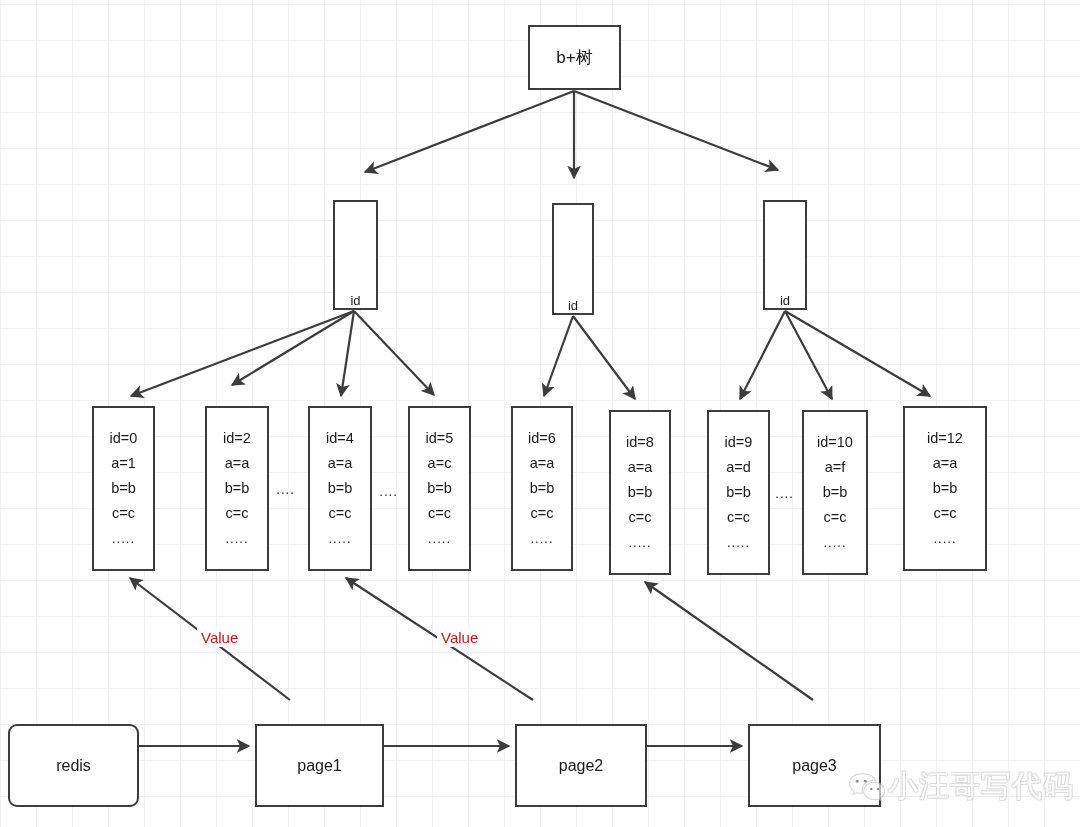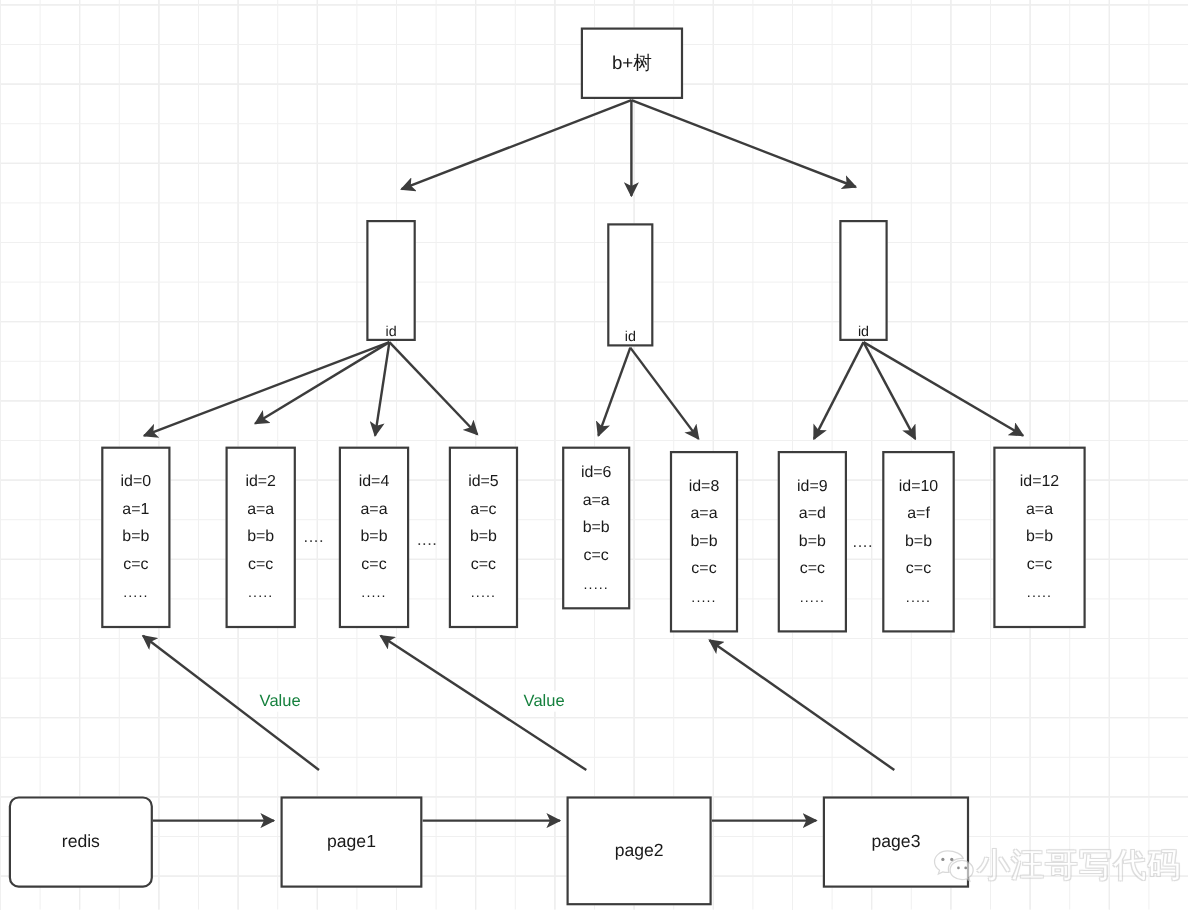--- a/index.html
+++ b/index.html
@@ -79,26 +79,25 @@
     position: absolute;
     font-size: 15px;
     color: #3c3c3c;
     letter-spacing: 0.5px;
     z-index: 2;
     font-family: "Liberation Sans", "DejaVu Sans", sans-serif;
   }
   .edge-label {
     position: absolute;
     font-size: 15px;
-    color: #15803d;
+    color: #b91c1c;
     background: #ffffff;
     padding: 1px 4px;
     z-index: 3;
     white-space: nowrap;
-    margin-left: 35px;
   }
   
   #watermark {
     position: absolute;
     z-index: 5;
     display: flex;
     align-items: center;
     gap: 2px;
     opacity: 0.62;
     pointer-events: none;
@@ -196,21 +195,21 @@
   </div>
 
   <div class="node node-leaf" style="left:408px; top:406px; width:63px; height:165px;">
     <span class="row">id=5</span>
     <span class="row">a=c</span>
     <span class="row">b=b</span>
     <span class="row">c=c</span>
     <span class="row dots">.....</span>
   </div>
 
-  <div class="node node-leaf" style="left:511px; top:406px; width:62px; height:148px;">
+  <div class="node node-leaf" style="left:511px; top:406px; width:62px; height:165px;">
     <span class="row">id=6</span>
     <span class="row">a=a</span>
     <span class="row">b=b</span>
     <span class="row">c=c</span>
     <span class="row dots">.....</span>
   </div>
 
   <div class="node node-leaf" style="left:609px; top:410px; width:62px; height:165px;">
     <span class="row">id=8</span>
     <span class="row">a=a</span>
@@ -249,21 +248,21 @@
 
   <div class="edge-label" style="left:197px; top:628px;">Value</div>
   <div class="edge-label" style="left:437px; top:628px;">Value</div>
 
   <div class="node node-page node-rounded" style="left:8px; top:704px; width:131px; height:83px;">
     <span>redis</span>
   </div>
   <div class="node node-page" style="left:255px; top:704px; width:129px; height:83px;">
     <span>page1</span>
   </div>
-  <div class="node node-page" style="left:515px; top:704px; width:132px; height:99px;">
+  <div class="node node-page" style="left:515px; top:704px; width:132px; height:83px;">
     <span>page2</span>
   </div>
   <div class="node node-page" style="left:748px; top:704px; width:133px; height:83px;">
     <span>page3</span>
   </div>
 
   <div id="watermark" style="left:848px; top:766px;">
     <span style="display:inline-block;width:38px;height:32px;">
       <svg viewBox="0 0 44 36" width="38" height="32" aria-hidden="true">
         <path d="M15.5 2.5 C7.8 2.5 1.8 7.6 1.8 13.8 c0 3.6 2.1 6.8 5.3 8.9 l-1.3 4.2 4.7-2.4 c1.6 0.4 3.3 0.6 5 0.6 0.5 0 1 0 1.5-0.06 -0.4-1.1-0.6-2.2-0.6-3.4 0-6.3 6.3-11.4 14.1-11.4 0.5 0 1 0.02 1.5 0.07 C30.6 5.9 23.8 2.5 15.5 2.5 z" fill="#ffffff" stroke="#c2c2c2" stroke-width="1.3"></path>

